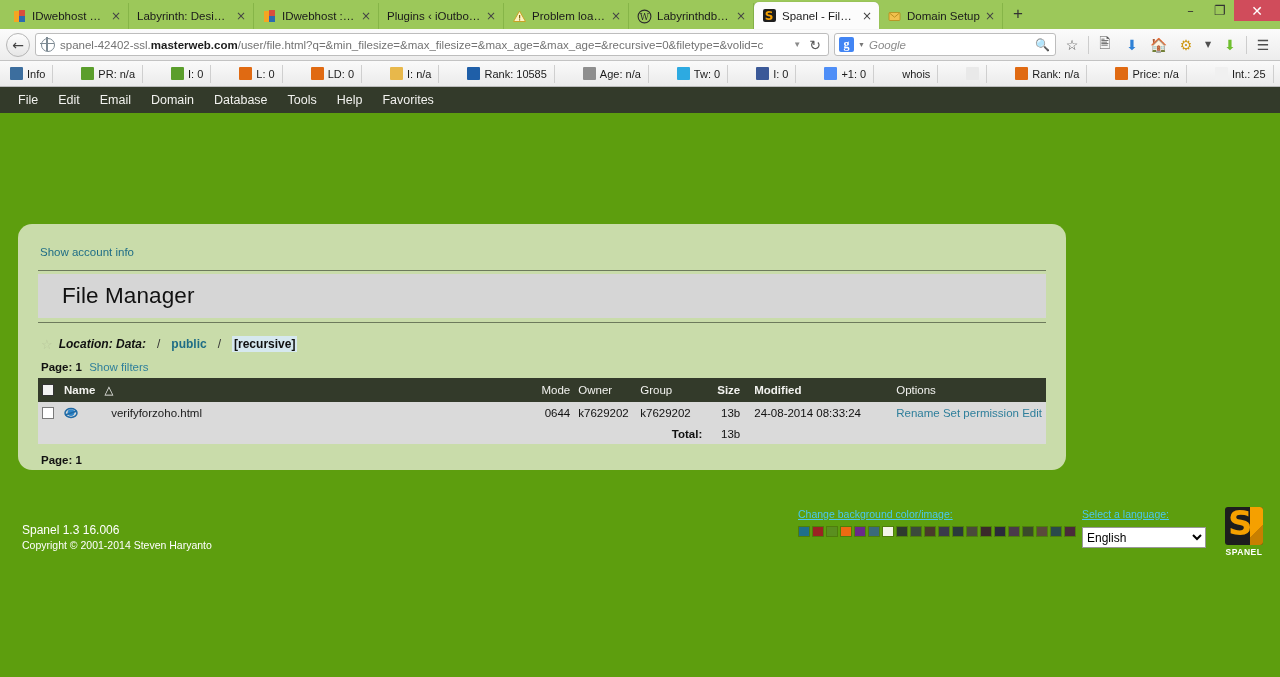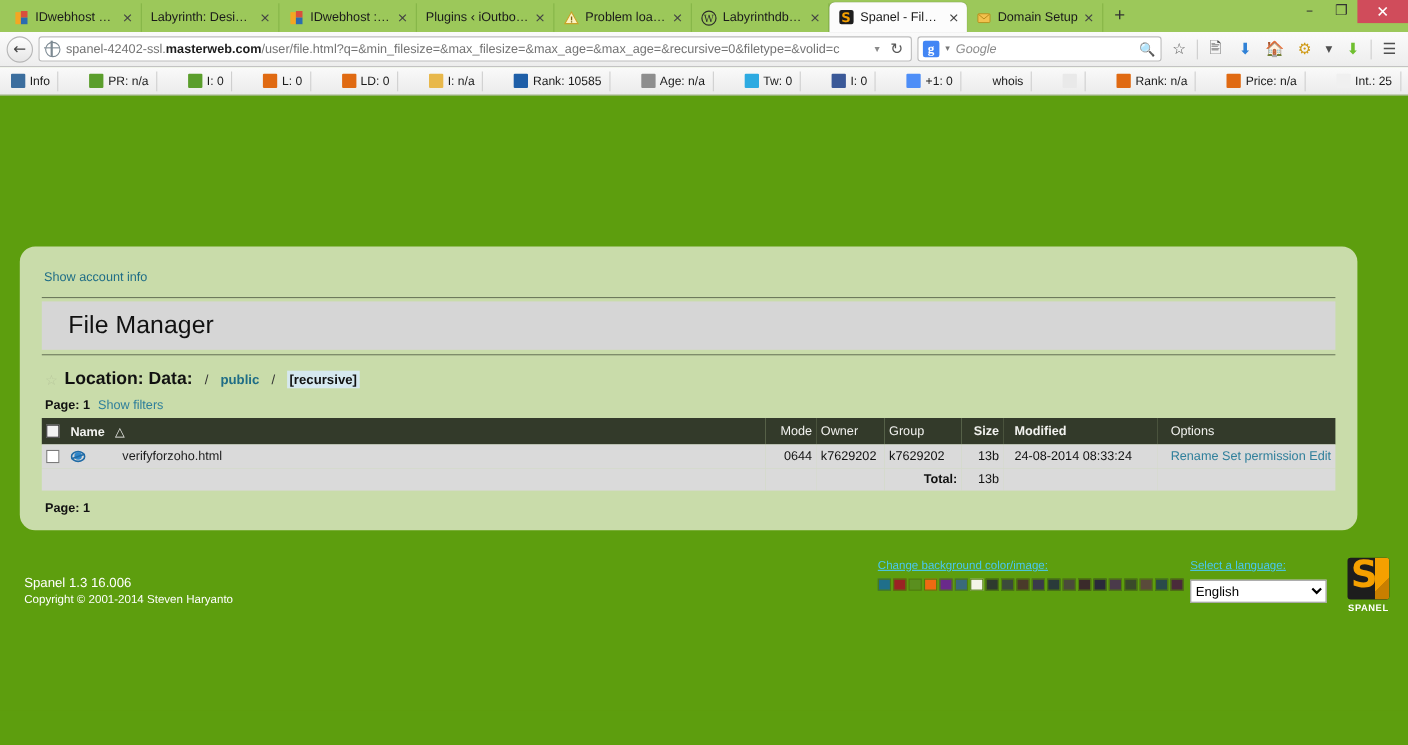--- a/index.html
+++ b/index.html
@@ -205,24 +205,24 @@
     color: #f2f2ef;
     font-size: 12.5px;
     padding: 0 10px;
     line-height: 26px;
     white-space: nowrap;
   }
 
   .card {
     position: absolute;
     left: 18px; top: 137px;
-    width: 1216px;
+    width: 1048px;
     background: #c9dcaa;
     border-radius: 14px;
-    padding: 18px 20px 14px 20px;
+    padding: 18px 20px 4px 20px;
   }
   .acct-link {
     color: #1f6d86; font-size: 11.5px;
     text-decoration: none;
     display: inline-block;
     margin-left: 2px;
   }
   .rule { height: 1px; background: #6d7a5c; margin: 10px 0 0 0; }
 
   .titlebar {
@@ -236,21 +236,21 @@
     margin: 0;
     font-size: 22.5px;
     font-weight: normal;
     color: #111;
     letter-spacing: .1px;
   }
   .rule2 { height: 1px; background: #6d7a5c; margin: 4px 0 13px 0; }
 
   .locrow { display: flex; align-items: center; gap: 6px; font-size: 12px; padding-left: 3px; }
   .star { color: #b8c79c; font-size: 13px; }
-  .loc-label { color: #111; font-weight: bold; font-size: 16px; }
+  .loc-label { color: #111; font-weight: bold; font-size: 12px; font-style: italic; }
   .loc-sep { color: #333; padding: 0 5px; }
   .loc-link { color: #1f6d86; font-weight: bold; font-size: 12px; text-decoration: none; }
   .loc-current { background: #d6e8ef; color: #111; font-weight: bold; font-size: 12px; padding: 1px 2px; }
 
   .pagerow { font-size: 11.5px; color: #111; font-weight: bold; padding: 9px 0 5px 3px; }
   .pagerow a { color: #2f7f9b; font-weight: normal; text-decoration: none; margin-left: 4px; margin-top: 32px; }
 
   table.files { width: 100%; border-collapse: collapse; }
   table.files thead th {
     background: #333a2a;
@@ -528,20 +528,30 @@
       </div>
       <div class="seoitem">
         <span class="sq" style="background: rgb(127, 196, 127);"></span>
         <span>Diagnosis</span>
       </div>
     </div>
 </div>
 
 <div class="page">
 
+  <div class="menubar" id="menubar">
+      <a class="menuitem" href="#" style="text-decoration: none;">File</a>
+      <a class="menuitem" href="#" style="text-decoration: none;">Edit</a>
+      <a class="menuitem" href="#" style="text-decoration: none;">Email</a>
+      <a class="menuitem" href="#" style="text-decoration: none;">Domain</a>
+      <a class="menuitem" href="#" style="text-decoration: none;">Database</a>
+      <a class="menuitem" href="#" style="text-decoration: none;">Tools</a>
+      <a class="menuitem" href="#" style="text-decoration: none;">Help</a>
+      <a class="menuitem" href="#" style="text-decoration: none;">Favorites</a>
+    </div>
 
   <div class="card">
 
     <a class="acct-link" href="#">Show account info</a>
     <div class="rule"></div>
 
     <div class="titlebar">
       <h1>File Manager</h1>
     </div>
     <div class="rule2"></div>

